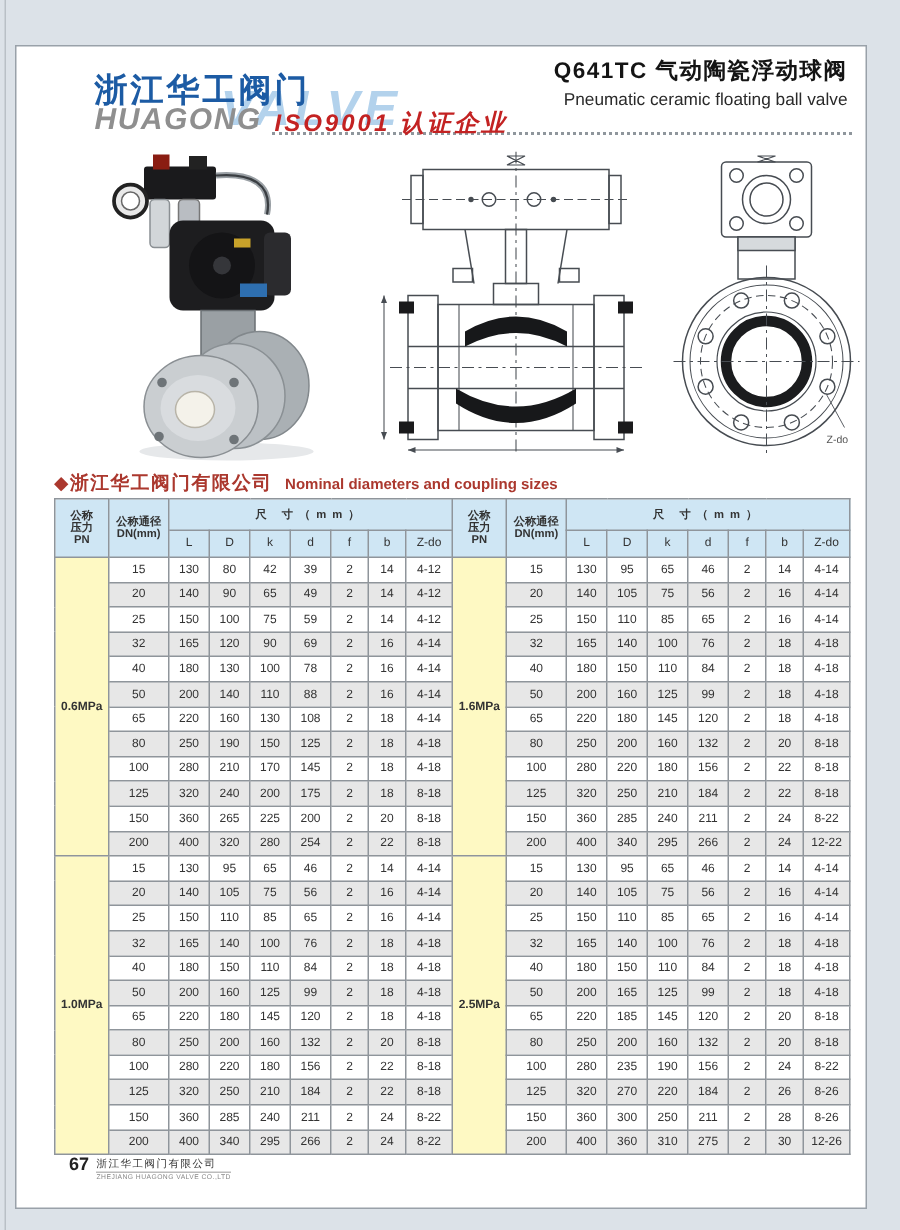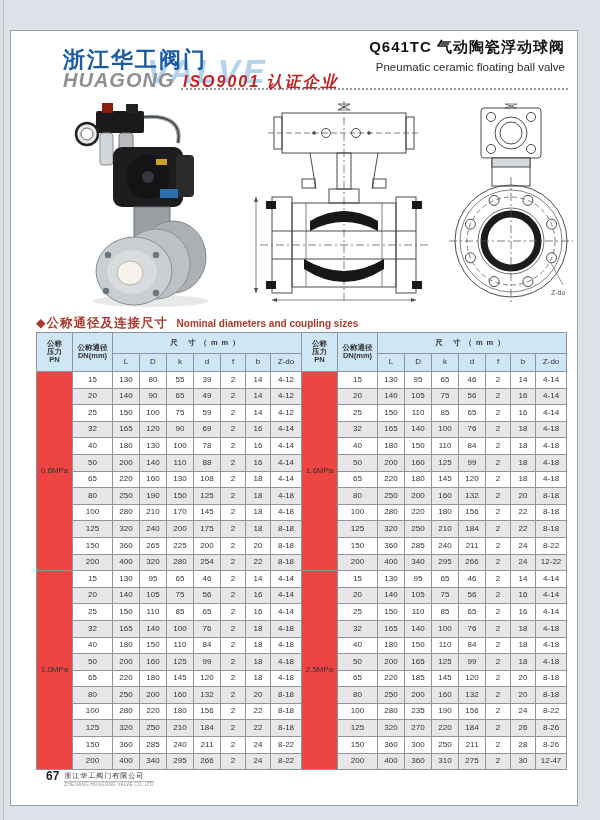--- a/index.html
+++ b/index.html
@@ -44,21 +44,21 @@
   }
   table.dims th,table.dims td{
     border:1px solid #8f959b;text-align:center;vertical-align:middle;
     padding:0;line-height:1.05;color:#333;
   }
   table.dims thead th{background:var(--header_blue,#cfe6f4);font-weight:normal;font-size:7.5px;}
   table.dims thead tr:first-child th{height:20px;font-weight:bold;}
   table.dims thead tr:last-child th{height:17px;font-size:8px;}
   table.dims td{height:15.6px;font-size:8px;background:#fff;}
   table.dims tr:nth-child(even) td.data{background:var(--row_gray,#e7e7e7);}
-  table.dims td.pn-cell{font-size:8px;background:#ef4444;}
+  table.dims td.pn-cell{font-size:8px;background:#fef9c3;font-weight:bold;}
   .sizeh{letter-spacing:4px;}
   
   .footer{position:absolute;left:35px;top:738px;display:flex;align-items:flex-start;}
   .page-number{font-size:12px;font-weight:bold;color:#222;margin-right:5px;}
   .company{display:flex;flex-direction:column;margin-top:2px;}
   .company .cn{font-size:7px;color:#333;letter-spacing:1px;}
   .company .en{font-size:4.5px;color:#888;letter-spacing:.3px;border-top:1px solid #bbb;}
 </style>
 </head>
 <body style="--page_bg: #dce2e8; --accent_red: #ab382e; --iso_red: #c32222; --logo_blue: #1c5ba4; --logo_light: #b3d2ec; --logo_gray: #8f8f8f; --header_blue: #cfe6f4; --row_gray: #e7e7e7;">
@@ -182,21 +182,21 @@
       <circle cx="64" cy="138" r="33" stroke-width=".8"></circle>
       <circle cx="64" cy="138" r="27" stroke="#1b1c1e" stroke-width="7"></circle>
       <line x1="64" y1="74" x2="64" y2="200" stroke-dasharray="8 3 2 3" stroke-width=".7"></line>
       <line x1="2" y1="138" x2="126" y2="138" stroke-dasharray="8 3 2 3" stroke-width=".7"></line>
       <line x1="104" y1="160" x2="116" y2="182" stroke-width=".6"></line>
     </g>
     <text x="104" y="192" font-size="7" fill="#555">Z-do</text>
   </svg>
 
   <div class="section-title">
-    <span class="cn">◆公称通径及连接尺寸</span>
+    <span class="cn">◆浙江华工阀门有限公司</span>
     <span class="en">Nominal diameters and coupling sizes</span>
   </div>
 
   <table class="dims">
     <colgroup>
       <col style="width:36px">
         <col style="width:40px">
       <col style="width:27px">
         <col style="width:27px">
         <col style="width:27px">
@@ -253,21 +253,21 @@
         <th>b</th>
         <th>Z-do</th>
       </tr>
     </thead>
     <tbody id="tbody">
         <tr>
           <td rowspan="12" class="pn-cell">0.6MPa</td>
           <td class="data dn">15</td>
           <td class="data">130</td>
           <td class="data">80</td>
-          <td class="data">55</td>
+          <td class="data">42</td>
           <td class="data">39</td>
           <td class="data">2</td>
           <td class="data">14</td>
           <td class="data">4-12</td>
           <td rowspan="12" class="pn-cell">1.6MPa</td>
           <td class="data dn">15</td>
           <td class="data">130</td>
           <td class="data">95</td>
           <td class="data">65</td>
           <td class="data">46</td>
@@ -682,21 +682,21 @@
           <td class="data">2</td>
           <td class="data">24</td>
           <td class="data">8-22</td>
           <td class="data dn">200</td>
           <td class="data">400</td>
           <td class="data">360</td>
           <td class="data">310</td>
           <td class="data">275</td>
           <td class="data">2</td>
           <td class="data">30</td>
-          <td class="data">12-47</td>
+          <td class="data">12-26</td>
         </tr>
       </tbody>
   </table>
 
   <div class="footer">
     <span class="page-number">67</span>
     <span class="company">
       <span class="cn">浙江华工阀门有限公司</span>
       <span class="en">ZHEJIANG HUAGONG VALVE CO.,LTD</span>
     </span>

